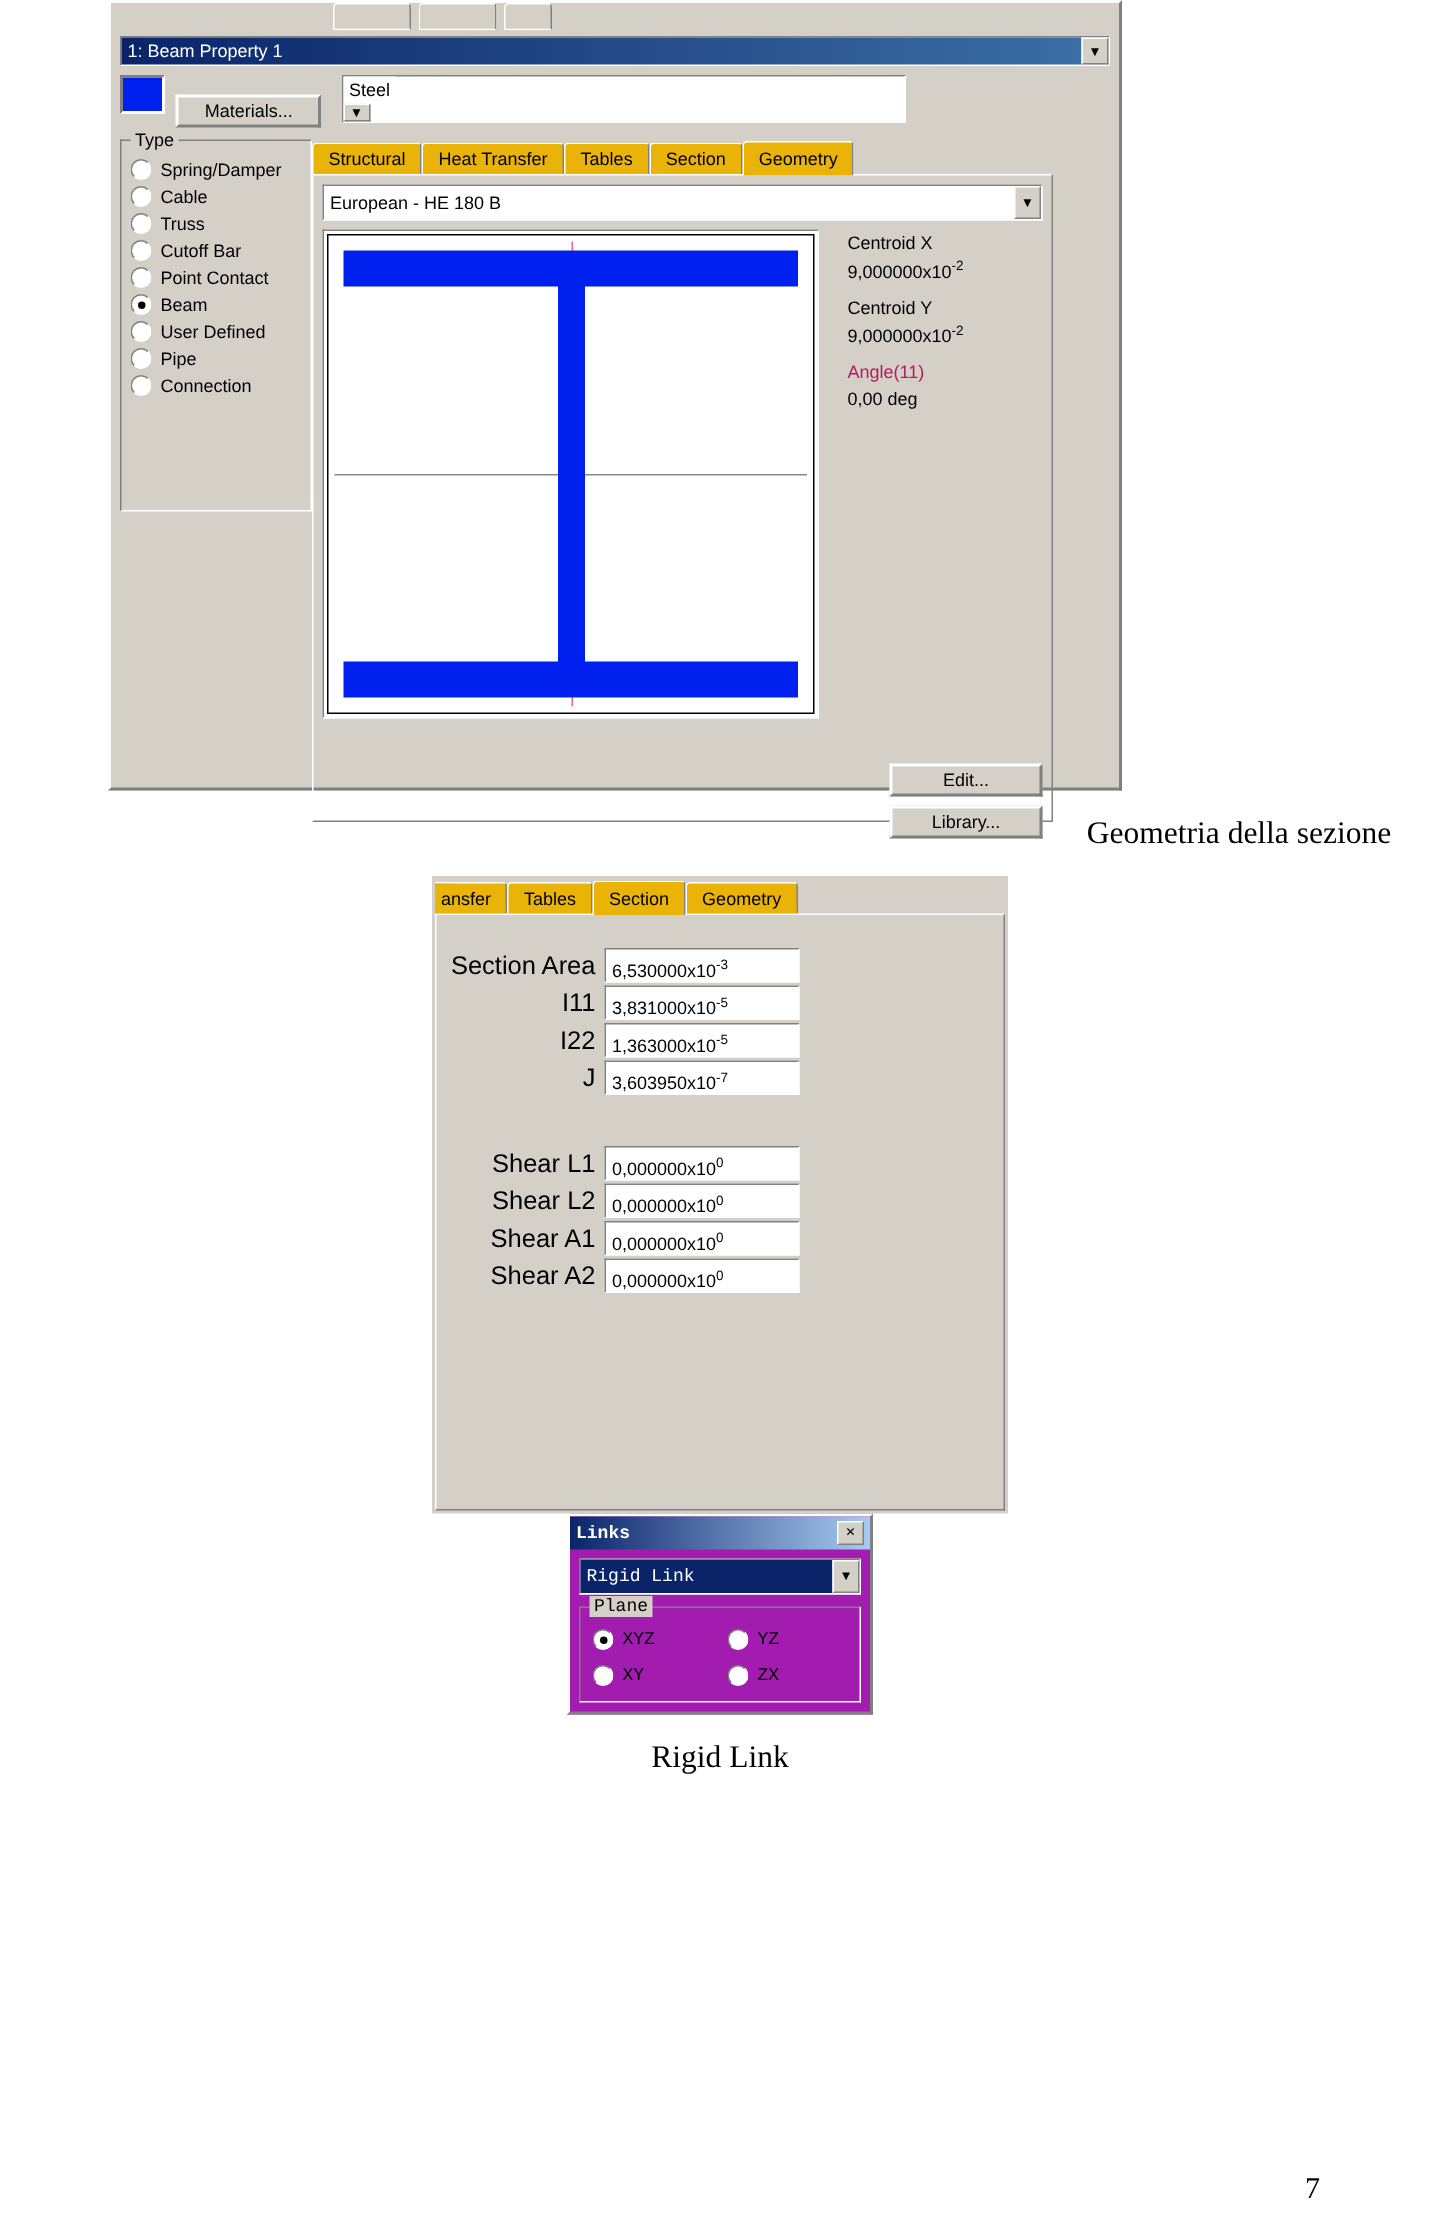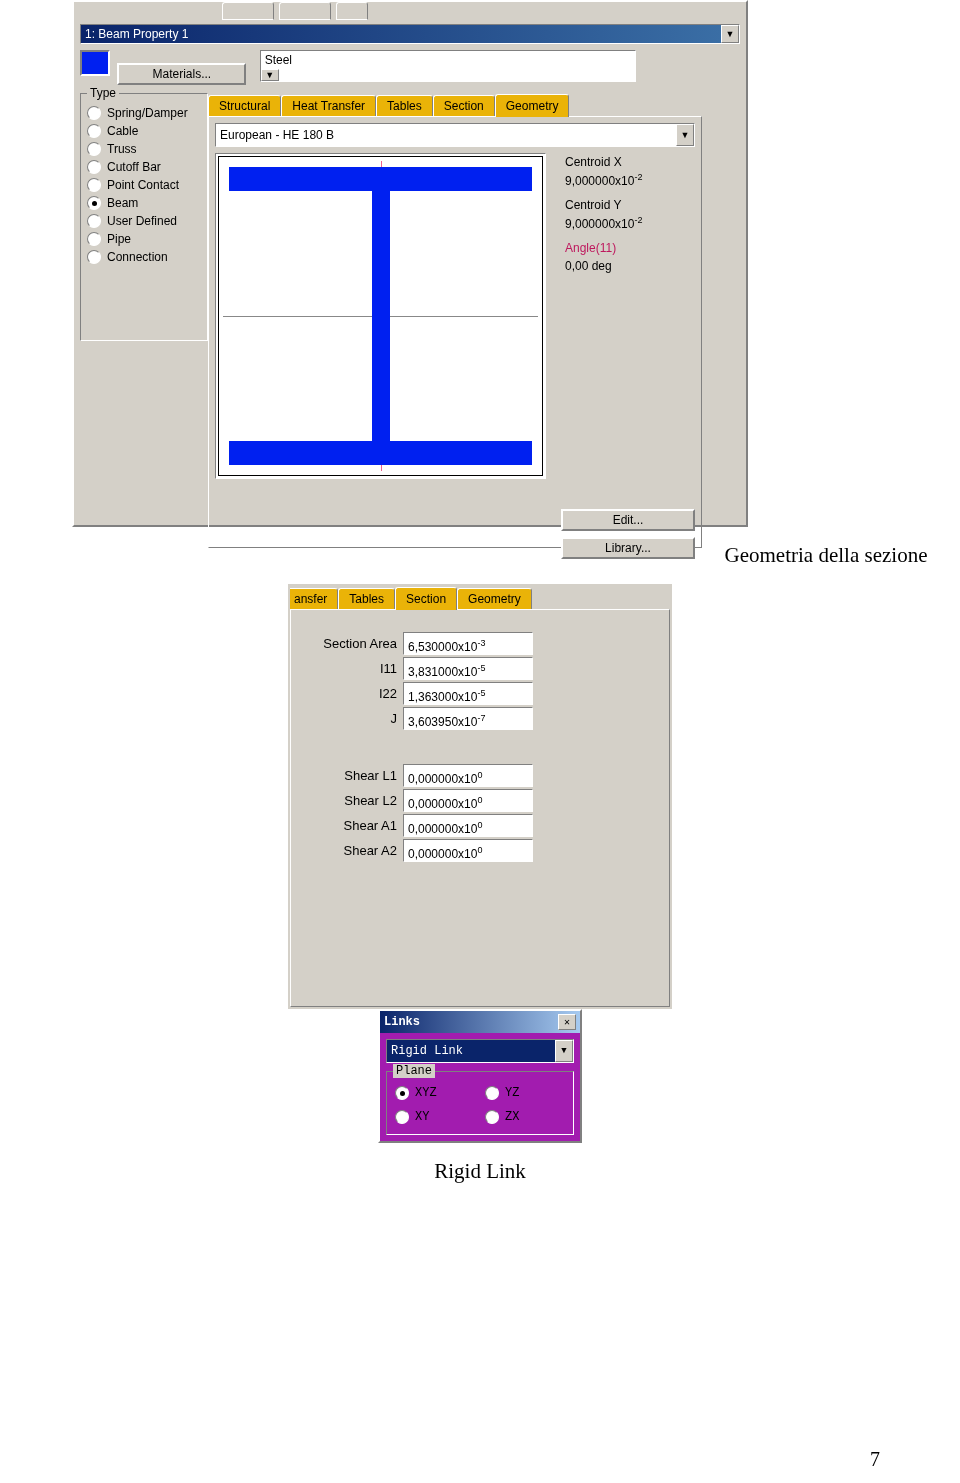--- a/index.html
+++ b/index.html
@@ -1,35 +1,35 @@
 <!DOCTYPE html>
 <html><head>
 <meta charset="utf-8">
 <style>
 body{margin:0;font-family:"Times New Roman",serif;background:#fff;font-size:20px;color:#000}
 .page{width:940px;margin:0 auto;position:relative;height:1483px}
 .win{font-family:"MS Sans Serif",Tahoma,sans-serif;font-size:12px;background:#d4d0c8;border:1px solid #000}
 .raised{border:2px solid;border-color:#fff #808080 #808080 #fff}
 .sunken-thin{border:1px solid;border-color:#808080 #fff #fff #808080;background:#fff}
-.btn3d{background:#d4d0c8;border:2px solid;border-color:#fff #808080 #808080 #fff;padding:2px 20px;font-size:12px;text-align:center}
+.btn3d{background:#d4d0c8;border:2px solid;border-color:#fff #808080 #808080 #fff;padding:2px 4px;font-size:12px;text-align:center}
 .combo{display:flex;align-items:stretch}
 .combo-input{flex:1;background:#fff;padding:2px 4px;height:18px;line-height:18px}
 .combo-btn{width:16px;background:#d4d0c8;border:1px solid;border-color:#fff #808080 #808080 #fff;display:flex;align-items:center;justify-content:center;font-size:9px}
 .radio{display:flex;align-items:center;gap:6px;padding:2px 0}
 .radio-dot{width:12px;height:12px;border-radius:50%;border:1px solid;border-color:#808080 #fff #fff #808080;background:#fff;display:flex;align-items:center;justify-content:center}
 .radio-dot.sel::after{content:"";width:5px;height:5px;border-radius:50%;background:#000}
 .groupbox{position:relative;border:1px solid;border-color:#808080 #fff #fff #808080;padding:10px 6px 6px}
 .groupbox-title{position:absolute;top:-8px;left:6px;background:#d4d0c8;padding:0 3px;font-size:12px}
 .tab-row{display:flex;align-items:flex-end}
 .tab{background:#eab308;border:1px solid;border-color:#fff #808080 #fff #fff;border-bottom:none;padding:3px 10px;font-size:12px;margin-right:0px;border-radius:3px 3px 0 0}
 .tab.active{position:relative;top:1px;z-index:2;padding-top:4px;padding-bottom:4px}
 .tab-panel{border:1px solid;border-color:#fff #808080 #808080 #fff;padding:6px;min-height:200px}
 .titlebar-blue{background:linear-gradient(to right,#0a246a,#3a6ea5);color:#fff;height:18px;display:flex;align-items:center;padding:0 4px;margin:-2px -2px 2px -2px}
 .field-row{display:flex;align-items:center;justify-content:flex-end;gap:6px;margin:2px 0}
-.field-row label{font-size:13px}
+.field-row label{font-size:17px}
 .field-row .val{width:120px;padding:2px 4px;height:17px;line-height:17px;font-size:12px}
 sup{font-size:9px}
 
 
 .ss1{position:relative;margin-left:62px;width:672px;height:523px}
 .ss1-top{height:16px;display:flex;gap:5px;padding-left:148px}
 .faux-tab{width:50px;height:16px;background:#d4d0c8;border:1px solid;border-color:#fff #808080 #fff #fff;border-radius:3px 3px 0 0}
 .ss1-body{padding:6px;height:500px}
 .color-swatch{width:26px;height:22px;background:#0020f0;border:2px solid;border-color:#808080 #fff #fff #808080;display:inline-block;vertical-align:top}
 .mat-btn{display:inline-block;width:85px;margin-left:4px}

